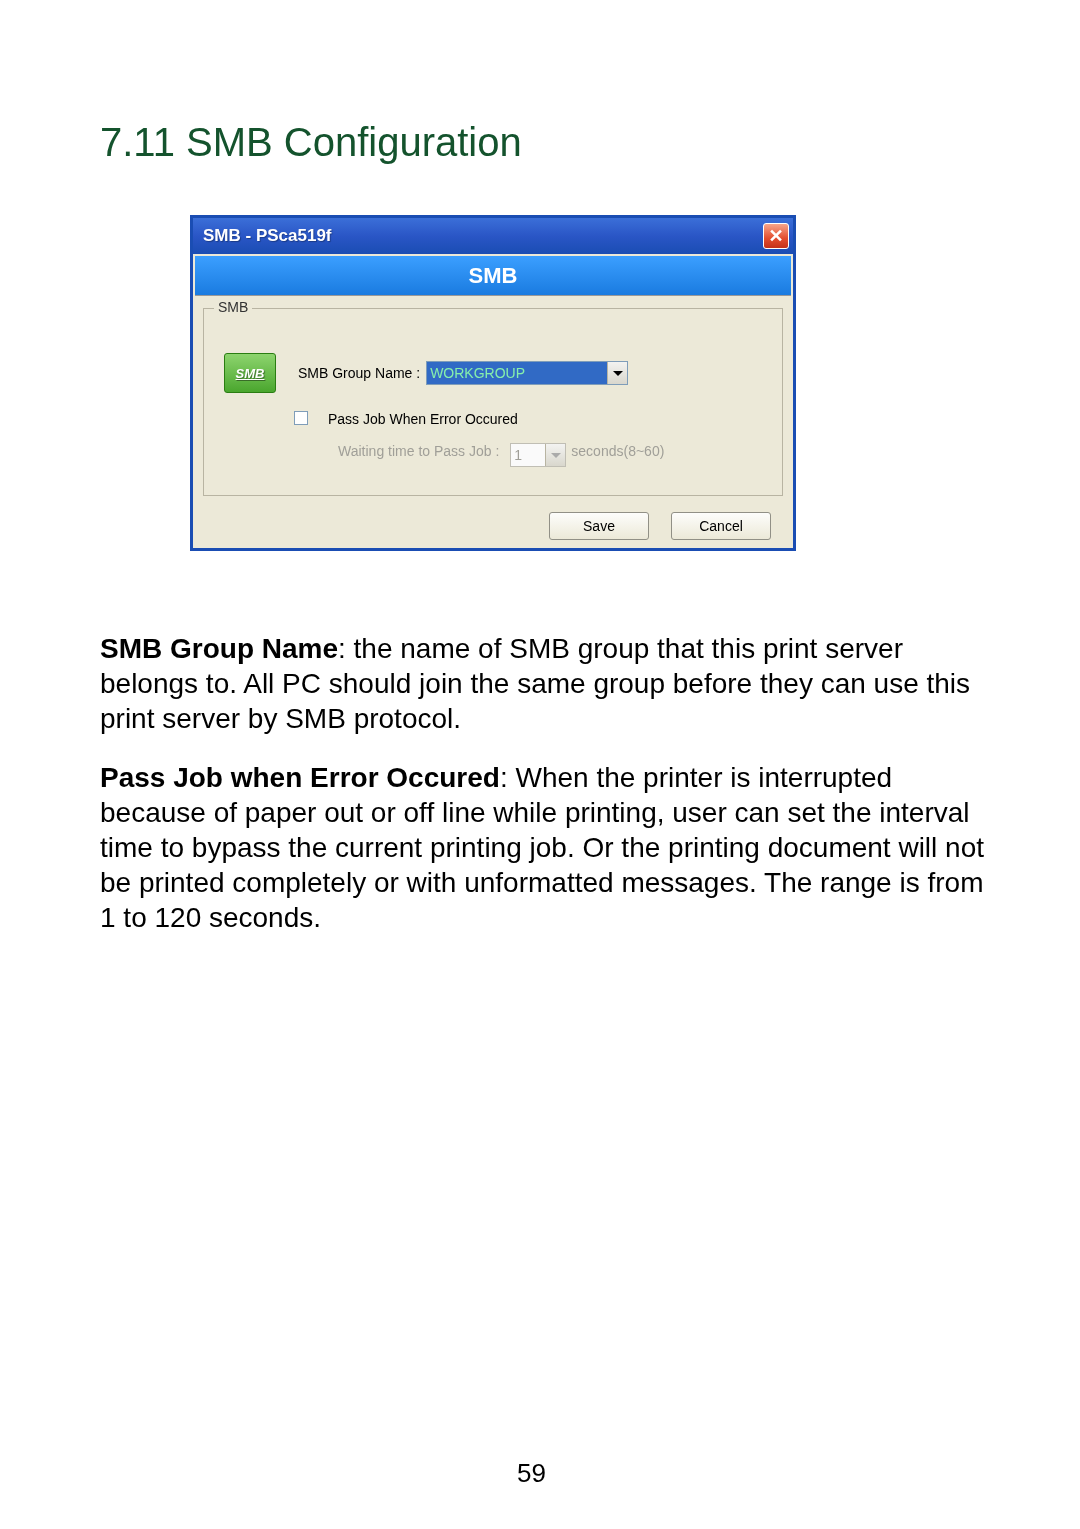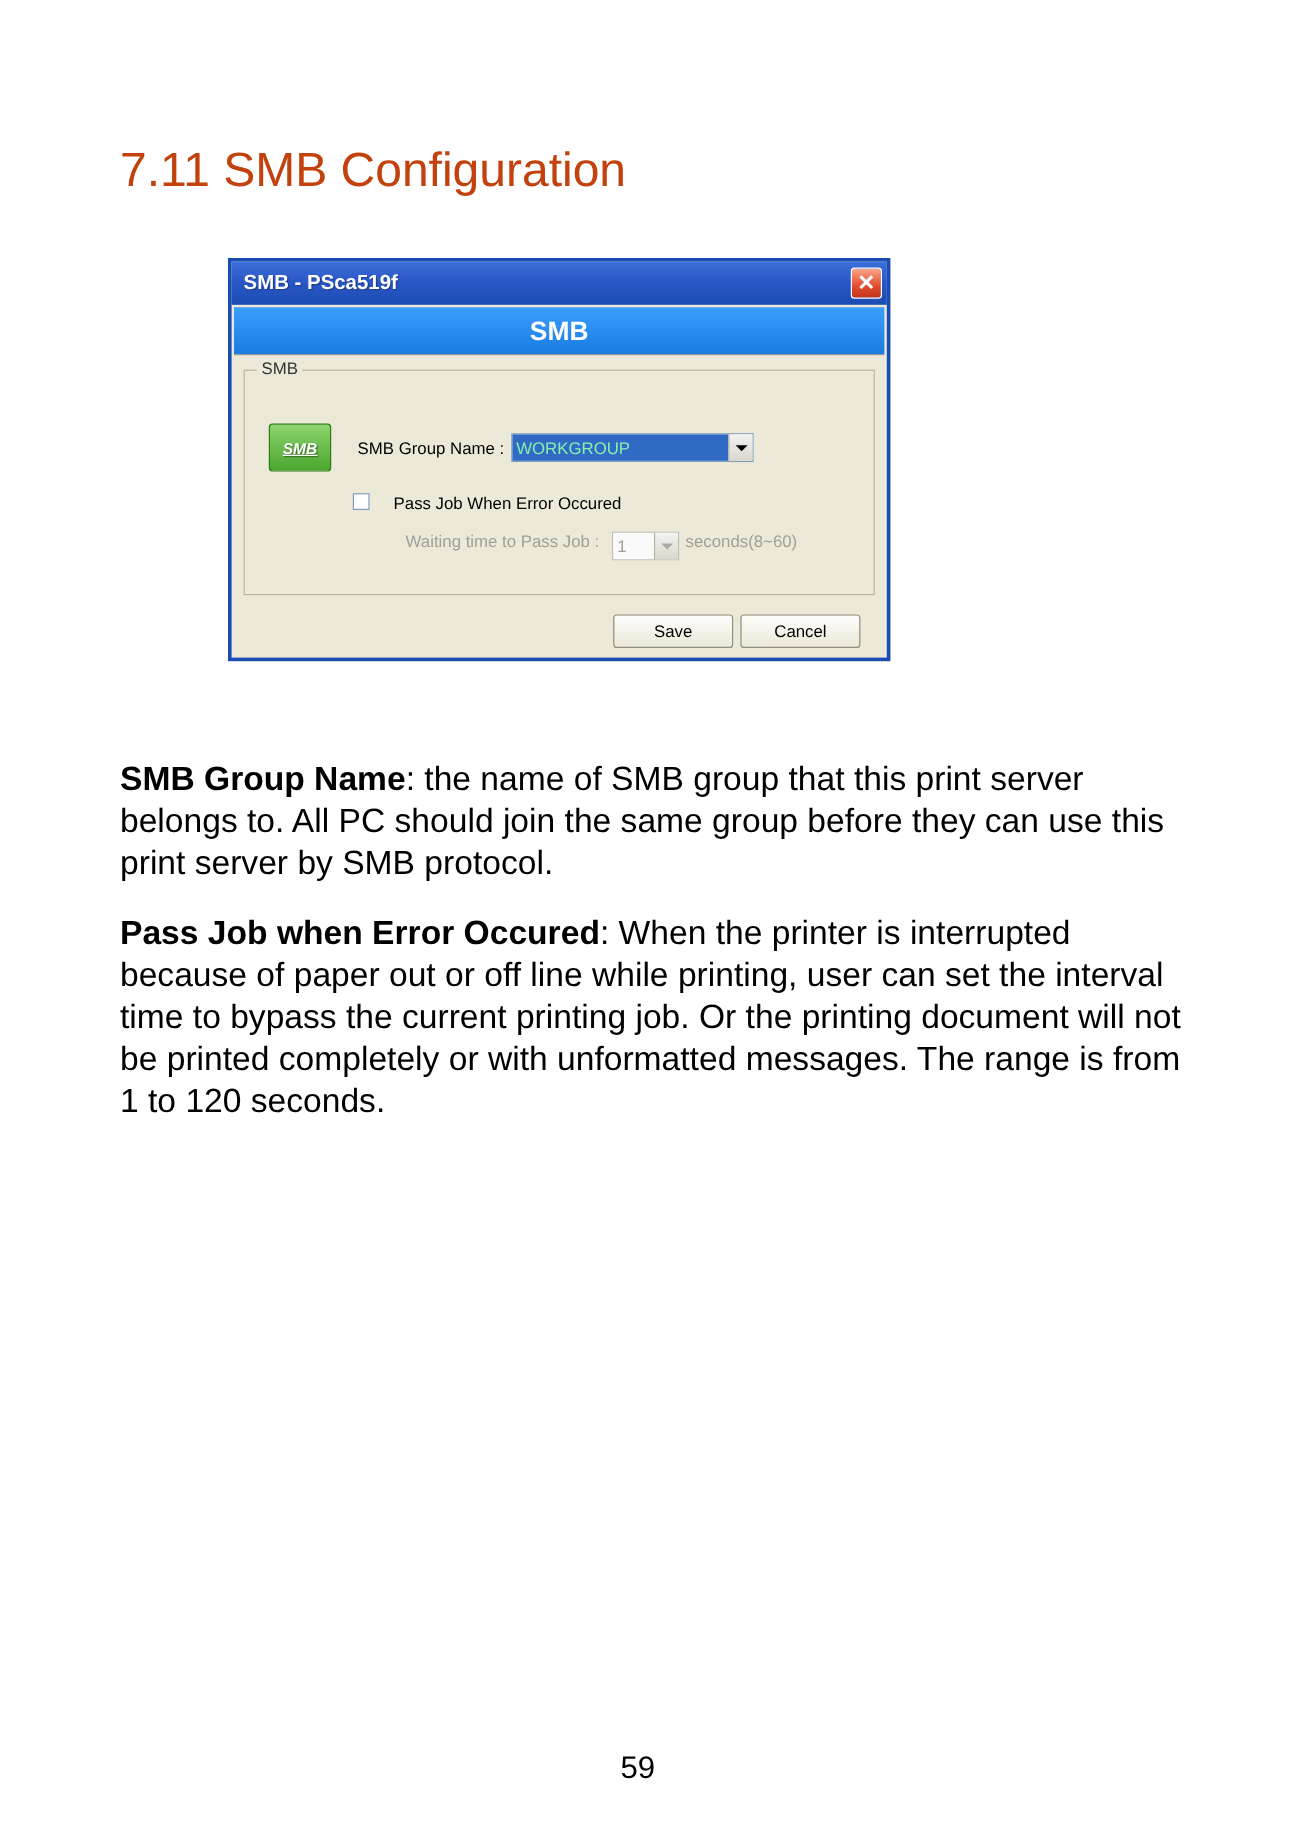--- a/index.html
+++ b/index.html
@@ -9,29 +9,29 @@
     width: 1080px;
     height: 1529px;
     position: relative;
   }
   .page {
     padding: 120px 90px 0 100px;
   }
   .section-heading {
     font-size: 40px;
     font-weight: normal;
-    color: #c2410c;
+    color: #14532d;
     margin-bottom: 50px;
   }
   .dialog-wrap {
     margin-left: 90px;
     margin-bottom: 80px;
   }
   .dialog {
-    width: 552px;
+    width: 606px;
     border: 3px solid #1a4db3;
     background: #ece9d8;
     font-family: Tahoma, sans-serif;
     font-size: 14px;
   }
   .titlebar {
     background: linear-gradient(to bottom, #3b6fd8 0%, #2a56c6 50%, #1a4db3 100%);
     height: 36px;
     display: flex;
     align-items: center;
@@ -173,21 +173,21 @@
     gap: 5px;
     color: #a09f98;
     font-size: 14px;
   }
   .combo.small .combo-input { width: 34px; color: #a09f98; }
   .combo.disabled { border-color: #c0beb4; }
   .btn-row {
     margin-top: 16px;
     display: flex;
     justify-content: flex-end;
-    gap: 6px;
+    gap: 22px;
     padding-right: 12px;
   }
   .winbtn {
     width: 100px;
     height: 28px;
     background: linear-gradient(to bottom, #fdfdfb 0%, #ece9d8 100%);
     border: 1px solid #919086;
     border-radius: 3px;
     font-family: Tahoma, sans-serif;
     font-size: 14px;

